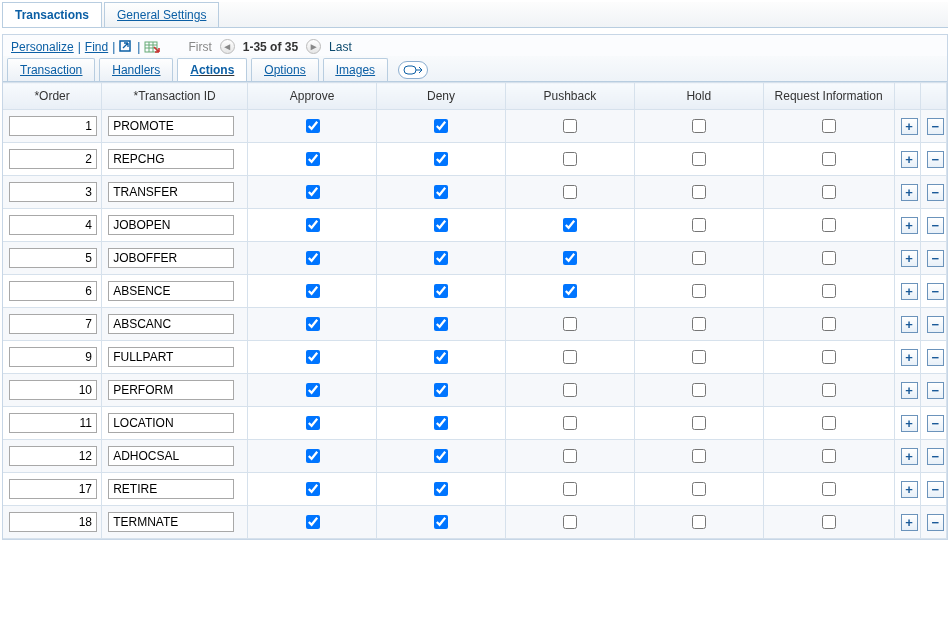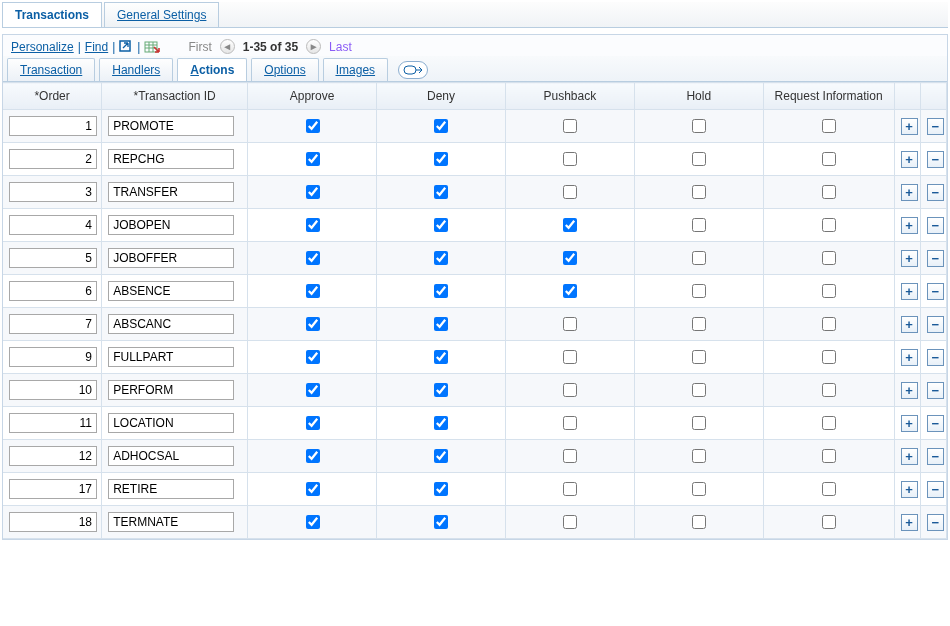--- a/index.html
+++ b/index.html
@@ -74,20 +74,21 @@
     cursor: pointer;
   }
   .popout-icon svg, .grid-icon svg { display:block;}
   .inner-tabs {
     display: flex;
     align-items: flex-end;
     padding: 0 4px;
     border-bottom: 1px solid #b8cde0;
     background: linear-gradient(#f8fafc,#eef3f8);
     height: 26px;
+    text-decoration: underline;
   }
   .inner-tab {
     padding: 4px 12px;
     margin-right: 4px;
     border: 1px solid #b8cde0;
     border-bottom: none;
     background: linear-gradient(#fefefe,#ecf1f7);
     color: #0b5fa5;
     text-decoration: underline;
     cursor: pointer;
@@ -203,21 +204,21 @@
           <line x1="5" y1="2" x2="5" y2="12" stroke="#6a7"></line>
             <line x1="9" y1="2" x2="9" y2="12" stroke="#6a7"></line>
           <path d="M10 7 L15 12 M15 12 H11 M15 12 V8" stroke="#c33" stroke-width="1.6" fill="none"></path>
         </svg>
       </span>
       <span style="width:16px"></span>
       <span class="pager-text" style="color:#888;cursor:default">First</span>
       <span class="arrow-btn">◄</span>
       <span class="pager-text" style="font-weight:bold;color:#333">1-35 of 35</span>
       <span class="arrow-btn">►</span>
-      <span class="pager-text" style="color:#8b5cf6;cursor:default">Last</span>
+      <span class="pager-text" style="color:#0c4a6e;cursor:default">Last</span>
     </div>
   </div>
 
   <div class="inner-tabs" id="inner-tabs">
   <div class="inner-tab"><span style="text-decoration:underline">T</span>ransaction</div>
       <div class="inner-tab"><span style="text-decoration:underline">H</span>andlers</div>
       <div class="inner-tab active"><span style="text-decoration:underline">A</span>ctions</div>
       <div class="inner-tab"><span style="text-decoration:underline">O</span>ptions</div>
       <div class="inner-tab"><span style="text-decoration:underline">I</span>mages</div>
       <div class="expand-all">

